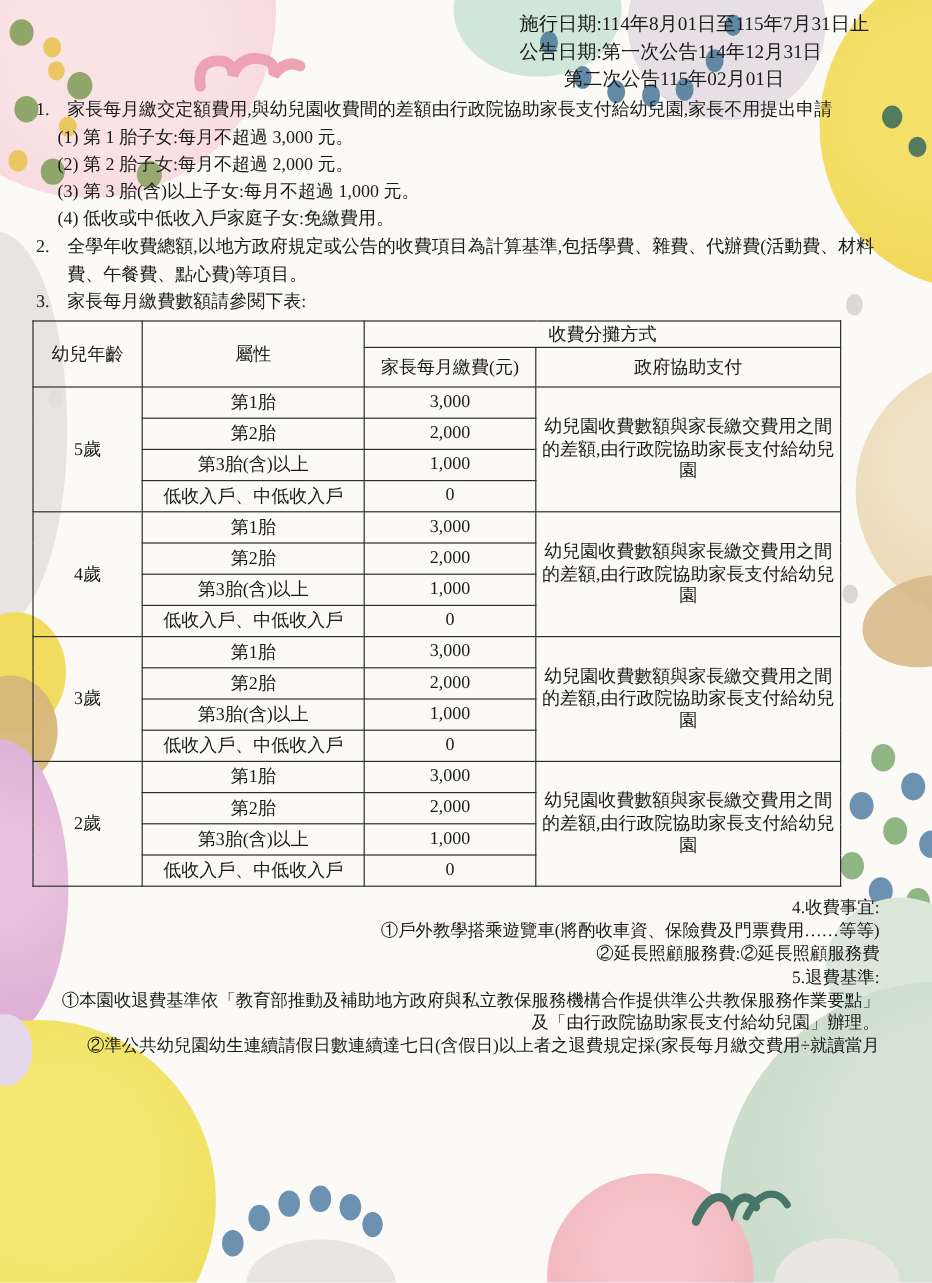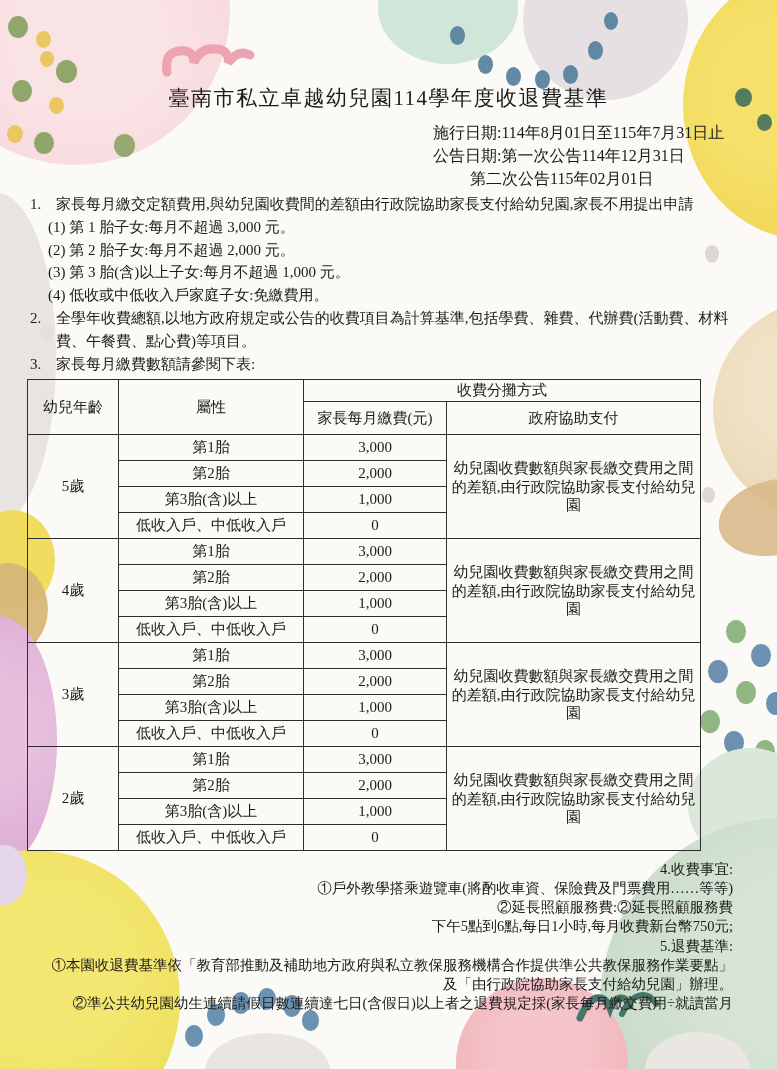--- a/index.html
+++ b/index.html
@@ -108,21 +108,20 @@
   <div class="dot" style="left:185px;top:1025px;width:18px;height:22px;background:#5d85a9;opacity:.9;"></div>
   <div class="dot" style="left:207px;top:1004px;width:18px;height:22px;background:#5d85a9;opacity:.9;"></div>
   <div class="dot" style="left:232px;top:992px;width:18px;height:22px;background:#5d85a9;opacity:.9;"></div>
   <div class="dot" style="left:258px;top:988px;width:18px;height:22px;background:#5d85a9;opacity:.9;"></div>
   <div class="dot" style="left:283px;top:995px;width:18px;height:22px;background:#5d85a9;opacity:.9;"></div>
   <div class="dot" style="left:302px;top:1010px;width:17px;height:21px;background:#5d85a9;opacity:.9;"></div>
   <div class="decor" style="left:205px;top:1033px;width:125px;height:75px;background:#e9e6e1;"></div>
 
   <div class="content">
 
-    <div class="title">臺南市私立卓越幼兒園114學年度收退費基準</div>
 
     <div class="dates">
       <div>施行日期:114年8月01日至115年7月31日止</div>
       <div>公告日期:第一次公告114年12月31日</div>
       <div class="d3">第二次公告115年02月01日</div>
     </div>
 
     <div class="body">
       <div class="item">
         <span class="num">1.</span>
@@ -235,21 +234,20 @@
           </tr>
         </tbody>
     </table>
 
     <div class="sec">
       <div class="headline">
         <span>4.</span><span>收費事宜:</span>
       </div>
       <div class="sub">①戶外教學搭乘遊覽車(將酌收車資、保險費及門票費用……等等)</div>
       <div class="sub">②延長照顧服務費:②延長照顧服務費</div>
-      <div class="detail">下午5點到6點,每日1小時,每月收費新台幣750元;</div>
     </div>
 
     <div class="sec sec5" style="margin-top:1px;">
       <div class="headline">
         <span>5.</span><span>退費基準:</span>
       </div>
       <div class="sub">①本園收退費基準依「教育部推動及補助地方政府與私立教保服務機構合作提供準公共教保服務作業要點」及「由行政院協助家長支付給幼兒園」辦理。</div>
       <div class="sub">②準公共幼兒園幼生連續請假日數連續達七日(含假日)以上者之退費規定採(家長每月繳交費用÷就讀當月</div>
     </div>
 

